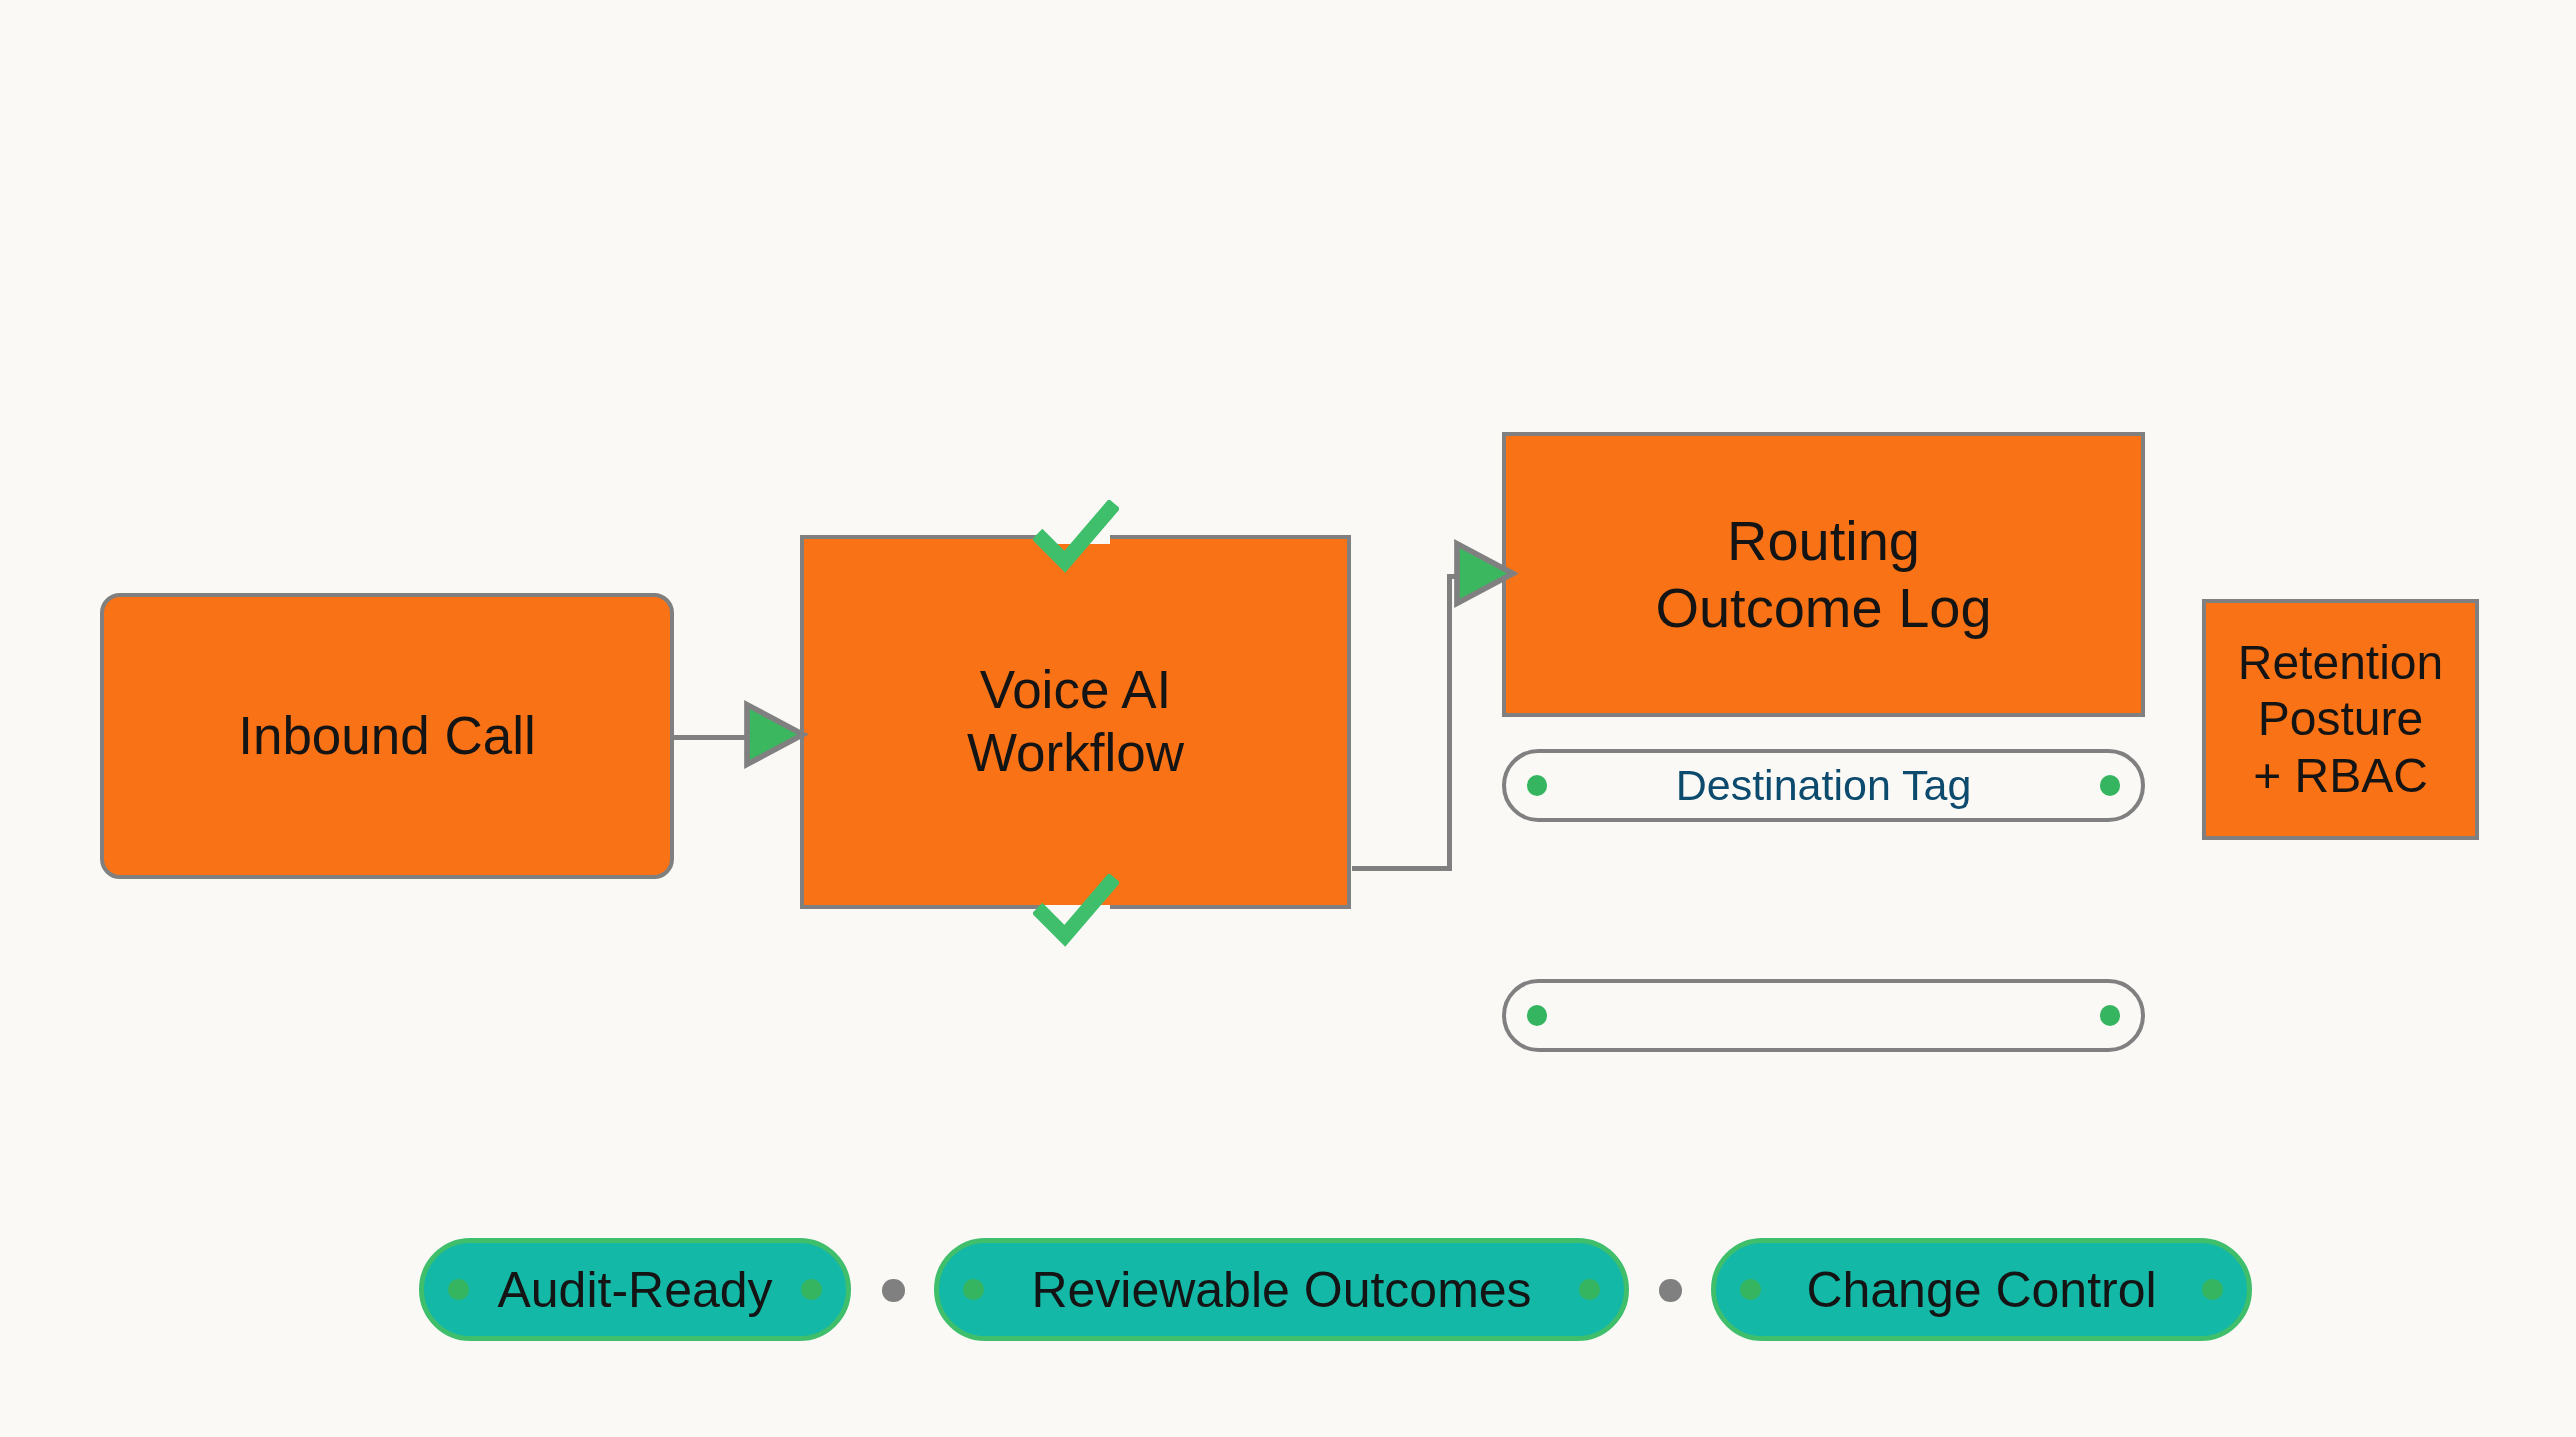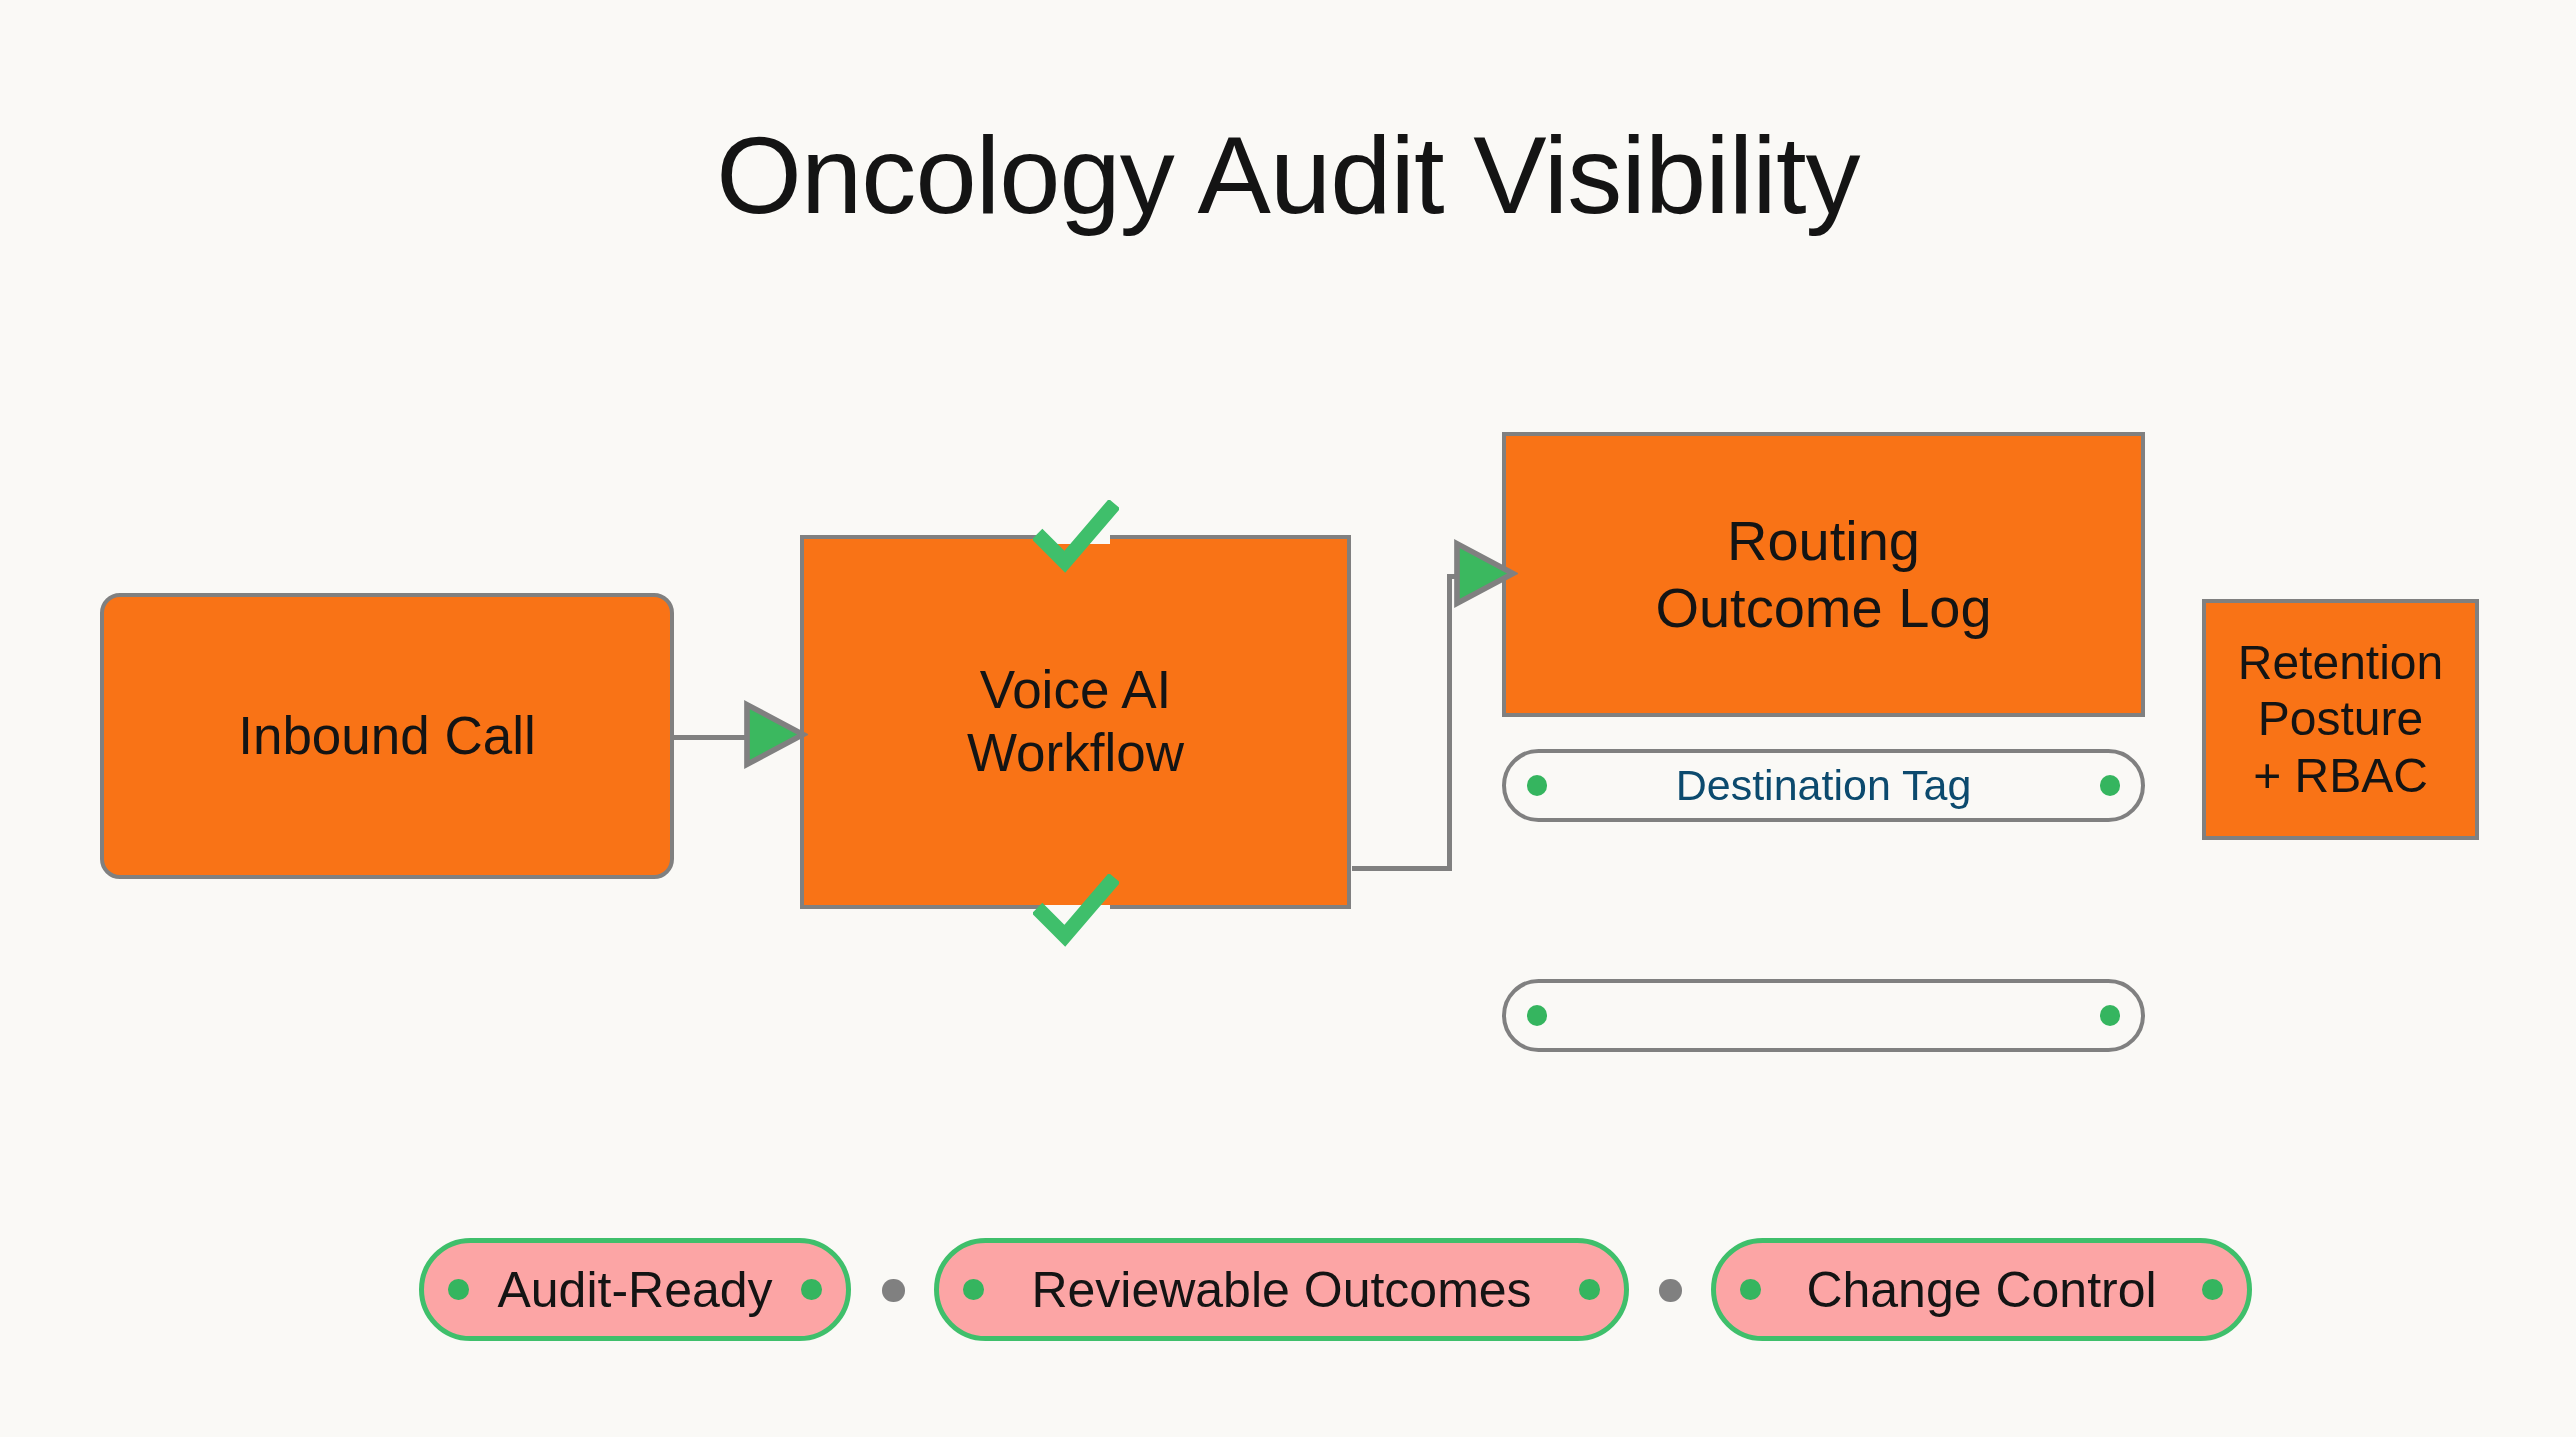--- a/index.html
+++ b/index.html
@@ -160,21 +160,21 @@
     border-radius: 50%;
     flex: 0 0 auto;
   }
   .dot-green { background: #35b55f; }
 
   
   .pill-green {
     position: absolute;
     box-sizing: border-box;
     border: 5.6px solid #3fbf6b;
-    background: #fca5a5;
+    background: #14b8a6;
     border-radius: 935px;
     display: flex;
     align-items: center;
     justify-content: space-between;
     padding: 0 24px;
     color: #141414;
     font-size: 50px;
     height: 103px;
     top: 1238px;
     white-space: nowrap;
@@ -198,21 +198,20 @@
     top: 1279px;
   }
   #foot-sep-0 { left: 882px; }
   #foot-sep-1 { left: 1659px; }
 </style>
 </head>
 <body>
 
 <div id="stage">
 
-  <div class="title">Oncology Audit Visibility</div>
 
   <div class="node" id="node-inbound">
     <span class="node-label">Inbound Call</span>
   </div>
 
   <div class="node" id="node-voice">
     <div>
       <span class="node-label">Voice AI</span>
       <span class="node-label">Workflow</span>
     </div>

